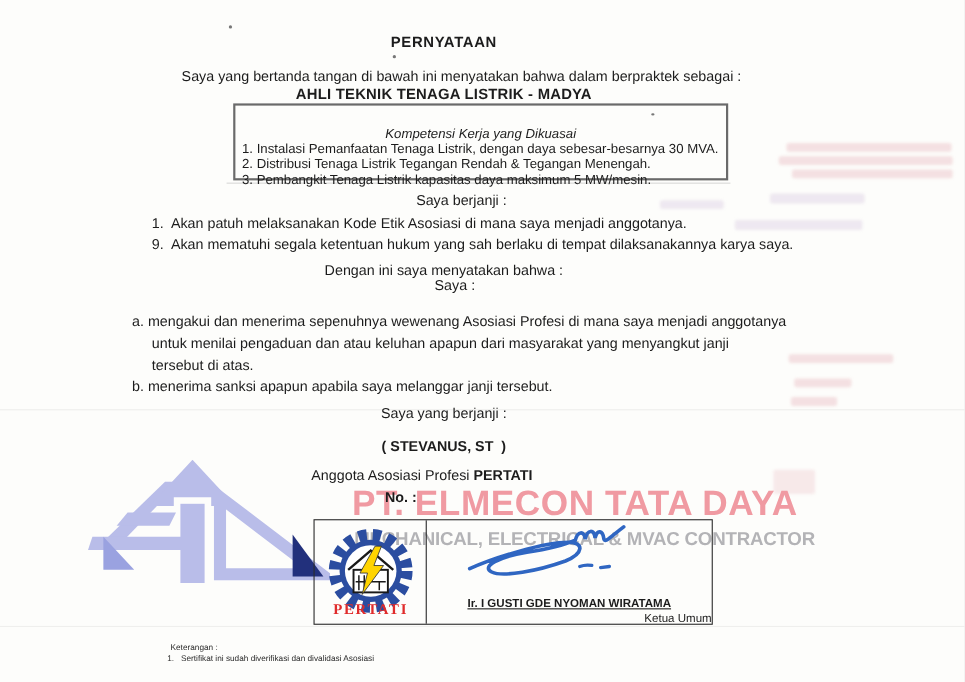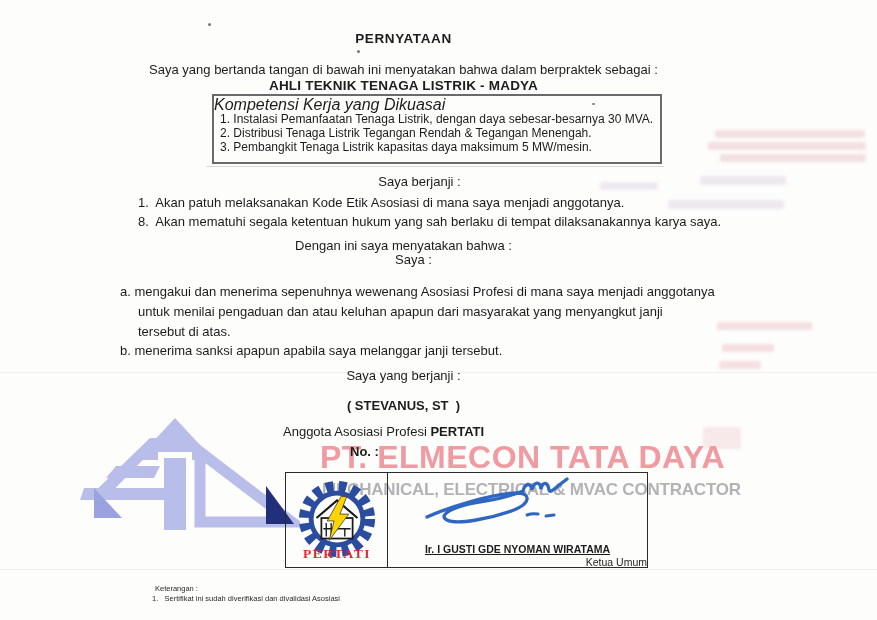--- a/index.html
+++ b/index.html
@@ -6,21 +6,21 @@
   .page{position:relative;width:877px;height:620px;background:#fdfdfb;overflow:hidden;
         font-family:"Liberation Sans","DejaVu Sans",sans-serif;color:#1c1c1c;}
   .abs{position:absolute;white-space:pre;}
   .c{left:0;width:807px;text-align:center;}
   .b{font-weight:bold;}
   .line{font-size:13px;line-height:15px;}
   .title{font-size:13.5px;font-weight:bold;letter-spacing:.6px;}
   .role{font-size:13.5px;font-weight:bold;letter-spacing:.2px;}
   .comp-box{position:absolute;left:212px;top:94px;width:446px;height:66px;
             border:2px solid #6a6a6a;background:transparent;}
-  .comp-head{font-size:16px;font-style:italic;padding-top:2px;line-height:14px;}
+  .comp-head{font-size:12px;font-style:italic;text-align:center;padding-top:18px;line-height:14px;}
   .comp-item{font-size:12px;line-height:14px;padding-left:6px;white-space:pre;}
   .wm1{font-size:32px;font-weight:bold;color:#f09aa2;letter-spacing:.5px;z-index:2;}
   .wm2{font-size:17px;font-weight:bold;color:#b3b3b6;letter-spacing:-.2px;z-index:2;}
   .sig-table{position:absolute;left:285px;top:472px;width:361px;height:94px;
              border:1.4px solid #2a2a2a;z-index:4;}
   .sig-divider{position:absolute;left:101px;top:0;width:0;height:100%;border-left:1.4px solid #2a2a2a;}
   .pertati-label{position:absolute;left:0;top:73px;width:102px;text-align:center;
                  font-family:"Liberation Serif","DejaVu Serif",serif;font-weight:bold;
                  font-size:13.5px;letter-spacing:1.5px;color:#e02b2b;}
   .sig-name{position:absolute;left:102px;top:70px;width:259px;text-align:center;
@@ -65,33 +65,33 @@
     <polygon points="95,0 134,42 112,42 112,34 78,34 78,42 56,42" fill="#b9bde9"></polygon>
     <rect x="84" y="40" width="22" height="72" fill="#b9bde9"></rect>
     <path d="M120 34 L212 104 L120 104 Z" fill="none" stroke="#b9bde9" stroke-width="11" stroke-linejoin="miter"></path>
     <polygon points="186,68 214,106 186,106" fill="#22307c"></polygon>
   </svg>
 
   <div class="abs wm1" style="left:320px;top:439px;">PT. ELMECON TATA DAYA</div>
   <div class="abs wm2" style="left:322px;top:480px;">MECHANICAL, ELECTRICAL &amp; MVAC CONTRACTOR</div>
 
   <div class="abs c title" style="top:31px;z-index:3;">PERNYATAAN</div>
-  <div class="abs c line" style="top:62px;z-index:3;">Saya yang bertanda tangan di bawah ini menyatakan bahwa dalam berpraktek sebagai :</div>
+  <div class="abs c line" style="top:62px;z-index:3;padding-left:16px;">Saya yang bertanda tangan di bawah ini menyatakan bahwa dalam berpraktek sebagai :</div>
   <div class="abs c role" style="top:78px;z-index:3;">AHLI TEKNIK TENAGA LISTRIK - MADYA</div>
 
   <div class="comp-box">
     <div class="comp-head">Kompetensi Kerja yang Dikuasai</div>
     <div class="comp-item">1. Instalasi Pemanfaatan Tenaga Listrik, dengan daya sebesar-besarnya 30 MVA.</div>
     <div class="comp-item">2. Distribusi Tenaga Listrik Tegangan Rendah &amp; Tegangan Menengah.</div>
     <div class="comp-item">3. Pembangkit Tenaga Listrik kapasitas daya maksimum 5 MW/mesin.</div>
   </div>
 
   <div class="abs c line" style="top:174px;z-index:3;padding-left:16px;">Saya berjanji :</div>
   <div class="abs line" style="left:138px;top:195px;z-index:3;">1.  Akan patuh melaksanakan Kode Etik Asosiasi di mana saya menjadi anggotanya.</div>
-  <div class="abs line" style="left:138px;top:214px;z-index:3;">8.  Akan mematuhi segala ketentuan hukum yang sah berlaku di tempat dilaksanakannya karya saya.</div>
+  <div class="abs line" style="left:138px;top:214px;z-index:3;">9.  Akan mematuhi segala ketentuan hukum yang sah berlaku di tempat dilaksanakannya karya saya.</div>
 
   <div class="abs c line" style="top:238px;z-index:3;">Dengan ini saya menyatakan bahwa :</div>
   <div class="abs c line" style="top:252px;z-index:3;margin-left:10px;">Saya :</div>
 
   <div class="abs line" style="left:120px;top:284px;z-index:3;">a. mengakui dan menerima sepenuhnya wewenang Asosiasi Profesi di mana saya menjadi anggotanya</div>
   <div class="abs line" style="left:138px;top:304px;z-index:3;text-align:right;">untuk menilai pengaduan dan atau keluhan apapun dari masyarakat yang menyangkut janji</div>
   <div class="abs line" style="left:138px;top:324px;z-index:3;">tersebut di atas.</div>
   <div class="abs line" style="left:120px;top:343px;z-index:3;">b. menerima sanksi apapun apabila saya melanggar janji tersebut.</div>
 
   <div class="abs c line" style="top:368px;z-index:3;">Saya yang berjanji :</div>

